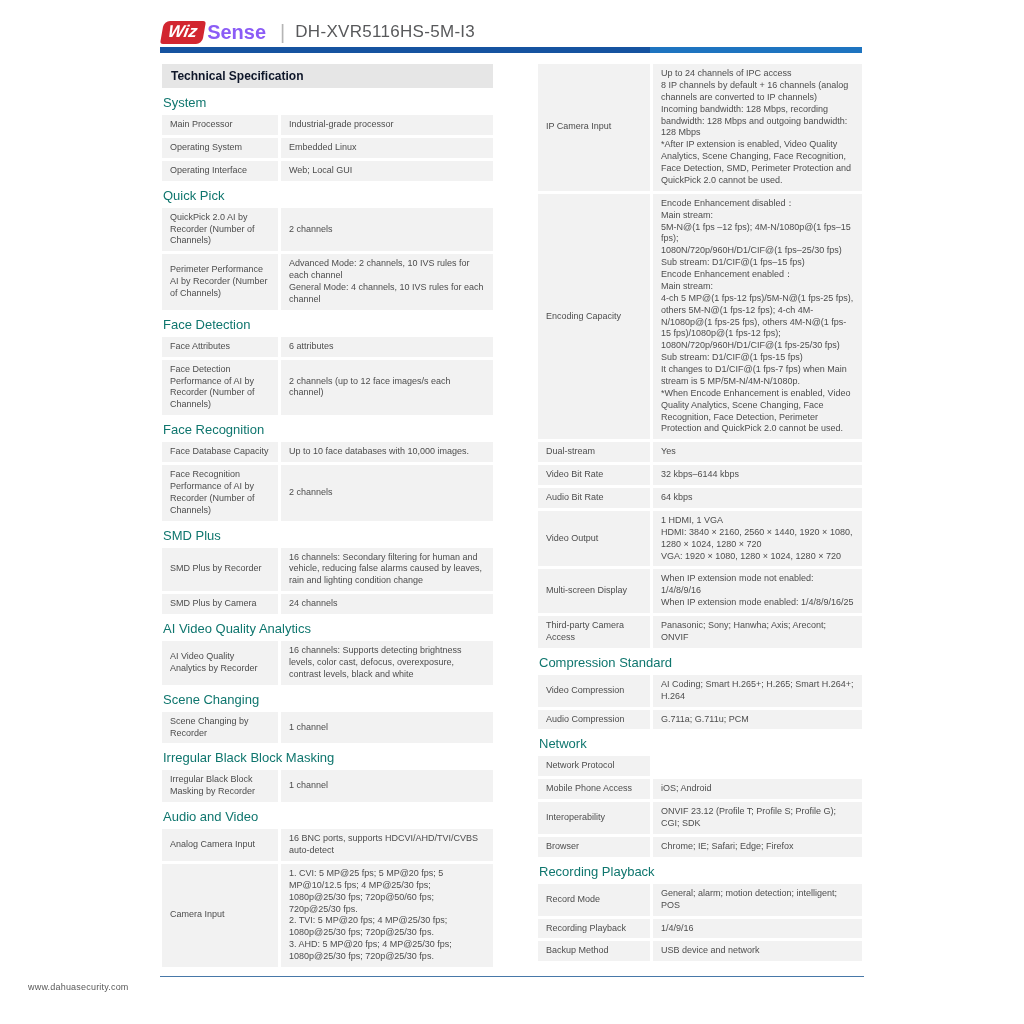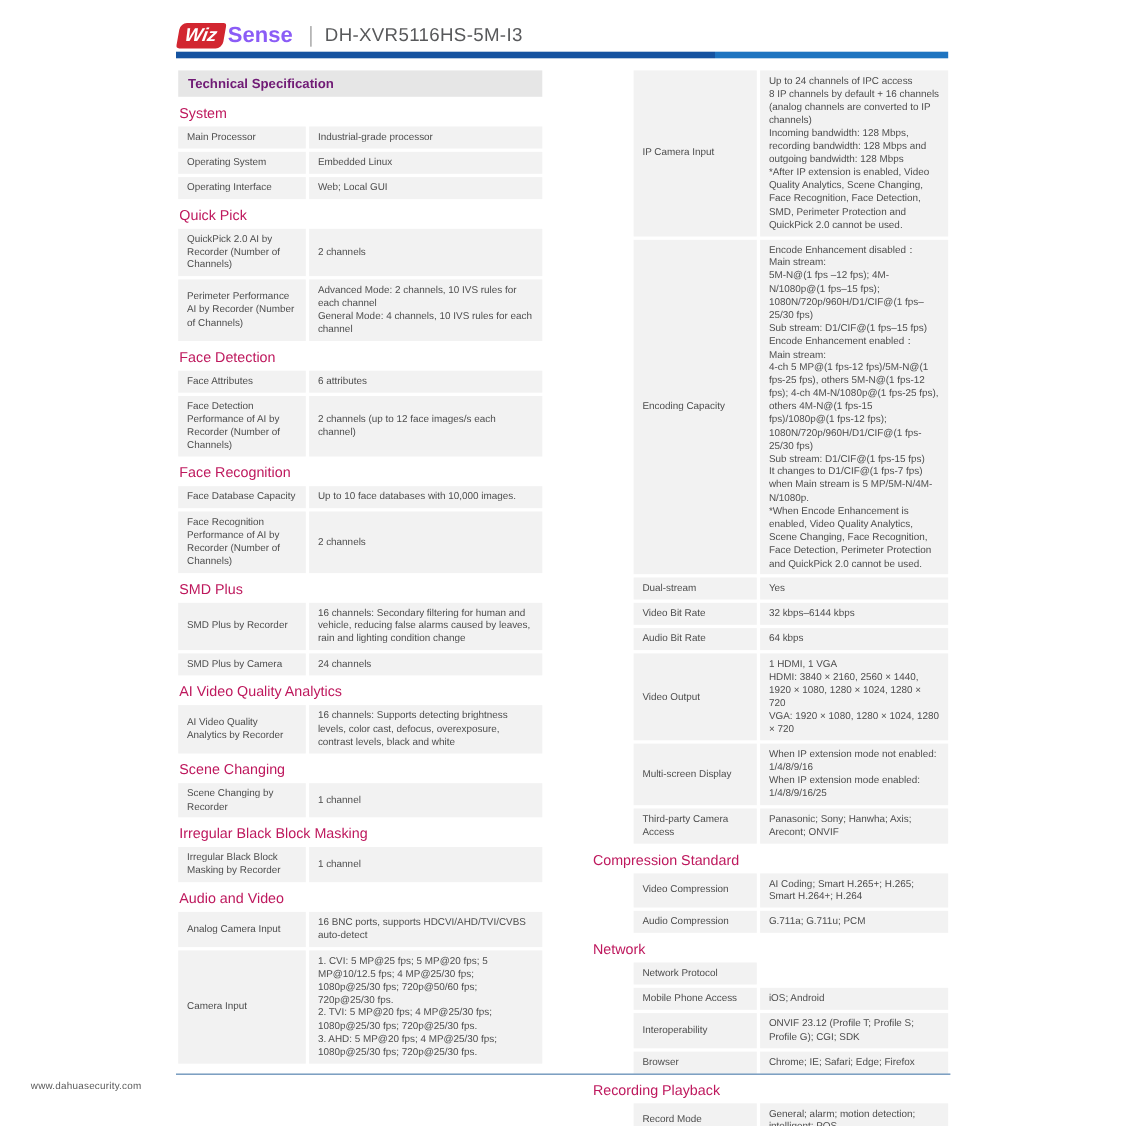--- a/index.html
+++ b/index.html
@@ -22,29 +22,29 @@
   .sense-text{font-weight:bold;font-size:20px;color:#8b5cf6;margin-left:3px;}
   .brand-sep{color:#b5b5b5;font-size:20px;font-weight:300;margin:0 10px 0 14px;}
   .model-text{font-size:17px;color:#58595b;letter-spacing:.3px;}
   #top-bar{position:absolute;left:160px;top:47px;width:702px;height:6px;display:flex;}
   #top-bar .seg-a{width:490px;height:6px;background:var(--bar-blue-left);}
   #top-bar .seg-b{flex:1;height:6px;background:var(--bar-blue-right);}
   
   .col{position:absolute;top:64px;}
   #col-left{left:162px;width:331px;}
   #col-right{left:538px;width:324px;}
-  .table-header{background:var(--head-bg);color:#701a75;font-weight:600;font-size:12px;
+  .table-header{background:var(--head-bg);color:#0f172a;font-weight:600;font-size:12px;
                 padding:5px 0 5px 9px;margin-bottom:0;}
-  .sec-title{font-size:13px;color:#be185d;margin:7px 0 5px 1px;font-weight:400;}
+  .sec-title{font-size:13px;color:#0f766e;margin:7px 0 5px 1px;font-weight:400;}
   .row{display:flex;gap:3px;margin-bottom:3px;}
   .cell{background:var(--row-bg);padding:4px 8px;display:flex;align-items:center;
         font-size:9px;line-height:1.32;color:var(--text);}
   .cell .txt{white-space:pre-line;}
   .label{flex:0 0 100px;}
-  #col-right .label{flex:0 0 96px;margin-left:38px;}
+  #col-right .label{flex:0 0 96px;}
   .value{flex:1;}
   
   #footer-line{position:absolute;left:160px;top:976px;width:704px;height:1px;background:#4878a8;}
   #footer-url{position:absolute;left:0;top:982px;width:892px;text-align:left;
               font-size:9px;color:#595959;letter-spacing:.2px;padding-left:28px;}
   #footer-url a{color:#595959;text-decoration:none;}
 </style>
 </head>
 <body>
 

